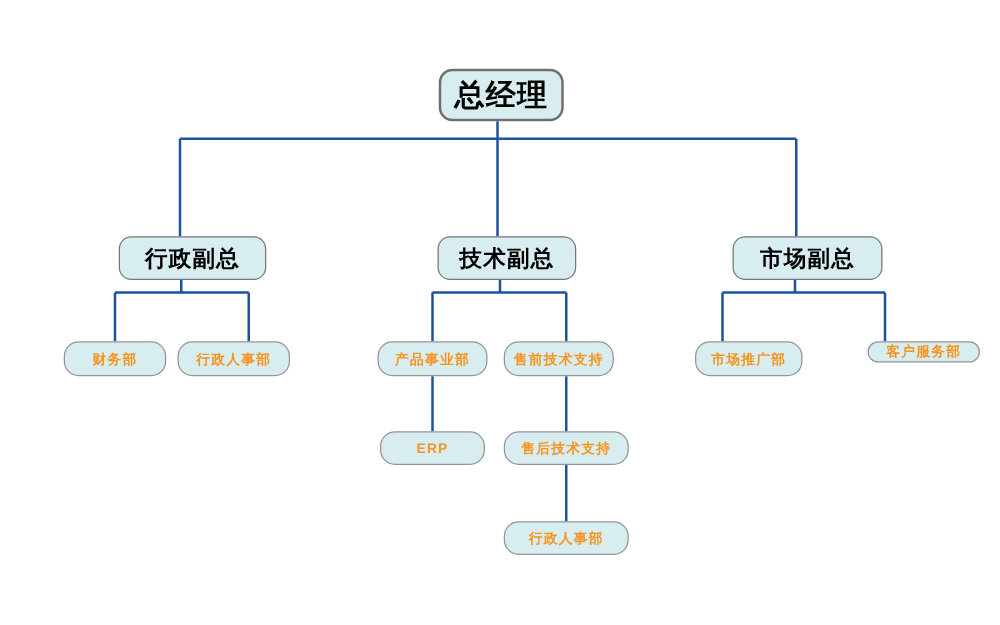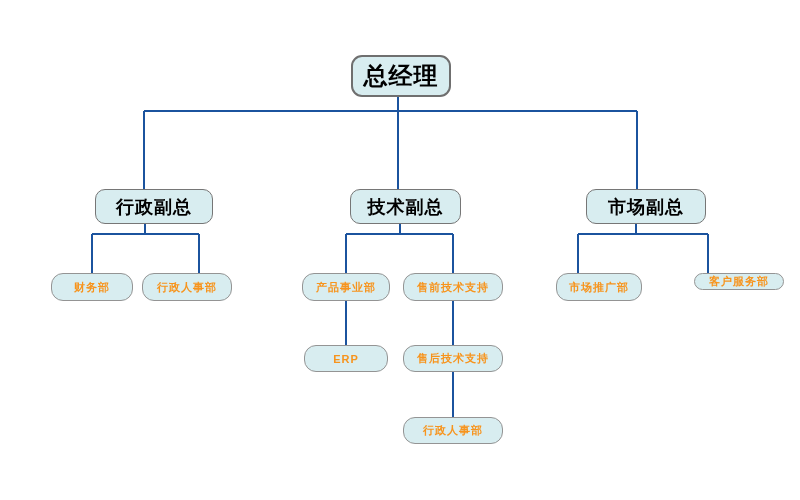--- a/index.html
+++ b/index.html
@@ -76,21 +76,21 @@
   <div class="node lvl2" style="left:350px;top:189px;width:111px;height:35px">技术副总</div>
 
   <div class="node lvl2" style="left:586px;top:189px;width:120px;height:35px">市场副总</div>
 
   <div class="node leaf" style="left:51px;top:273px;width:82px;height:28px">财务部</div>
 
   <div class="node leaf" style="left:142px;top:273px;width:90px;height:28px">行政人事部</div>
 
   <div class="node leaf" style="left:302px;top:273px;width:88px;height:28px">产品事业部</div>
 
-  <div class="node leaf" style="left:403px;top:273px;width:100px;height:28px">售前技术支持</div>
+  <div class="node leaf" style="left:403px;top:273px;width:88px;height:28px">售前技术支持</div>
 
   <div class="node leaf" style="left:304px;top:345px;width:84px;height:27px">ERP</div>
 
   <div class="node leaf" style="left:403px;top:345px;width:100px;height:27px">售后技术支持</div>
 
   <div class="node leaf" style="left:403px;top:417px;width:100px;height:27px">行政人事部</div>
 
   <div class="node leaf" style="left:556px;top:273px;width:86px;height:28px">市场推广部</div>
 
   <div class="node leaf" style="left:694px;top:273px;width:90px;height:17px">客户服务部</div>

